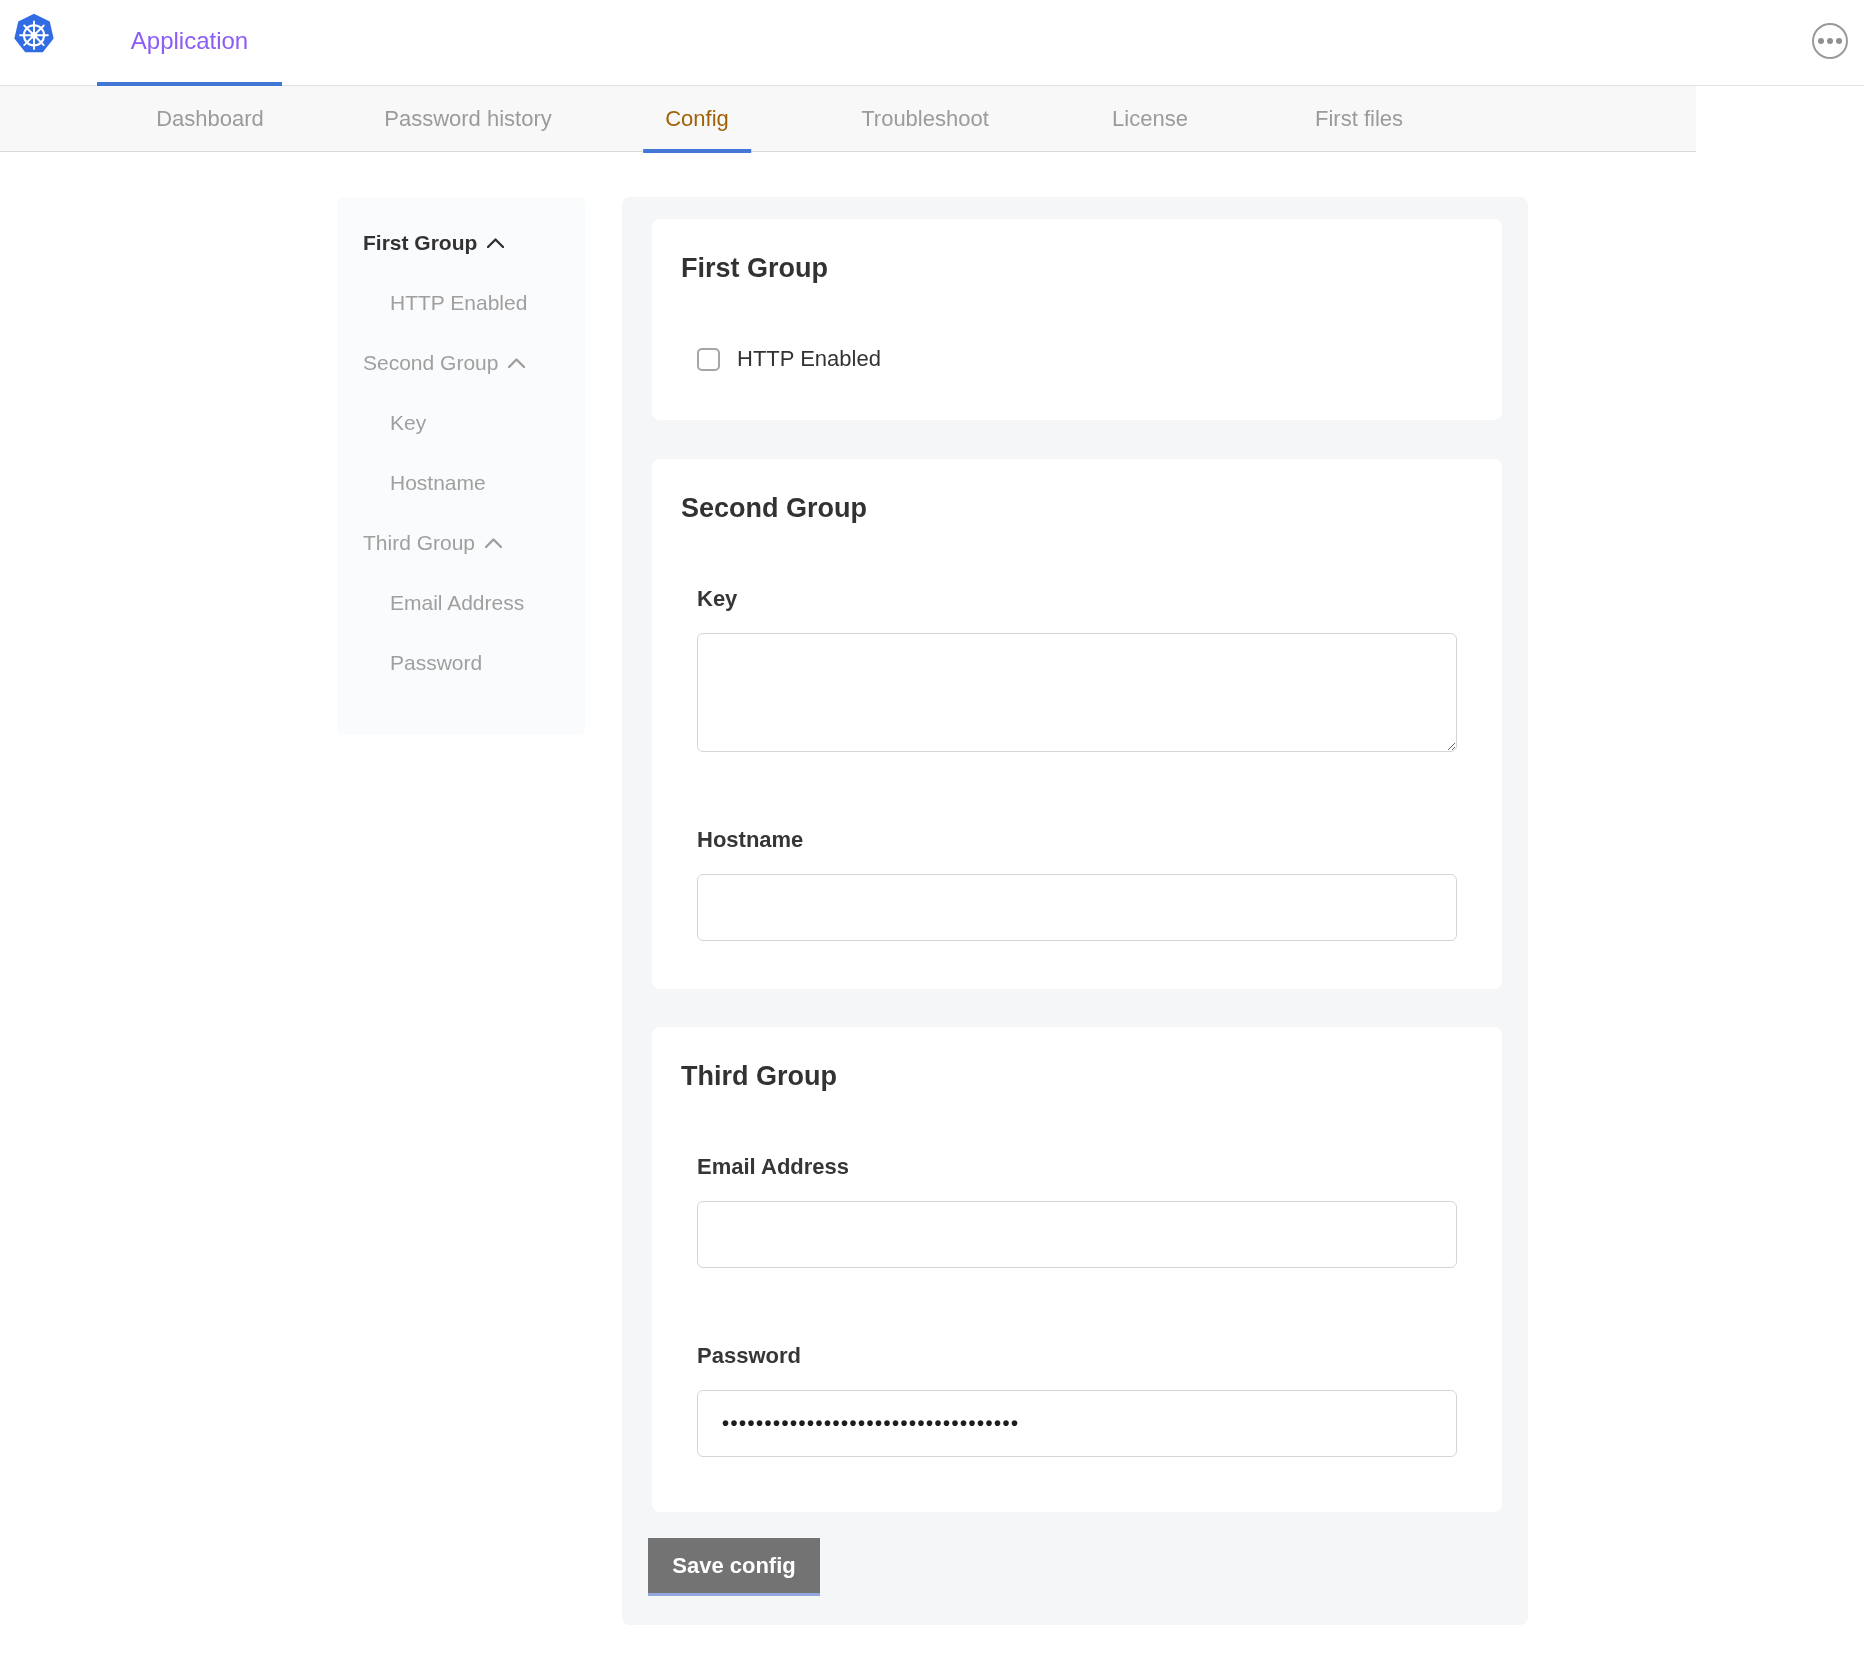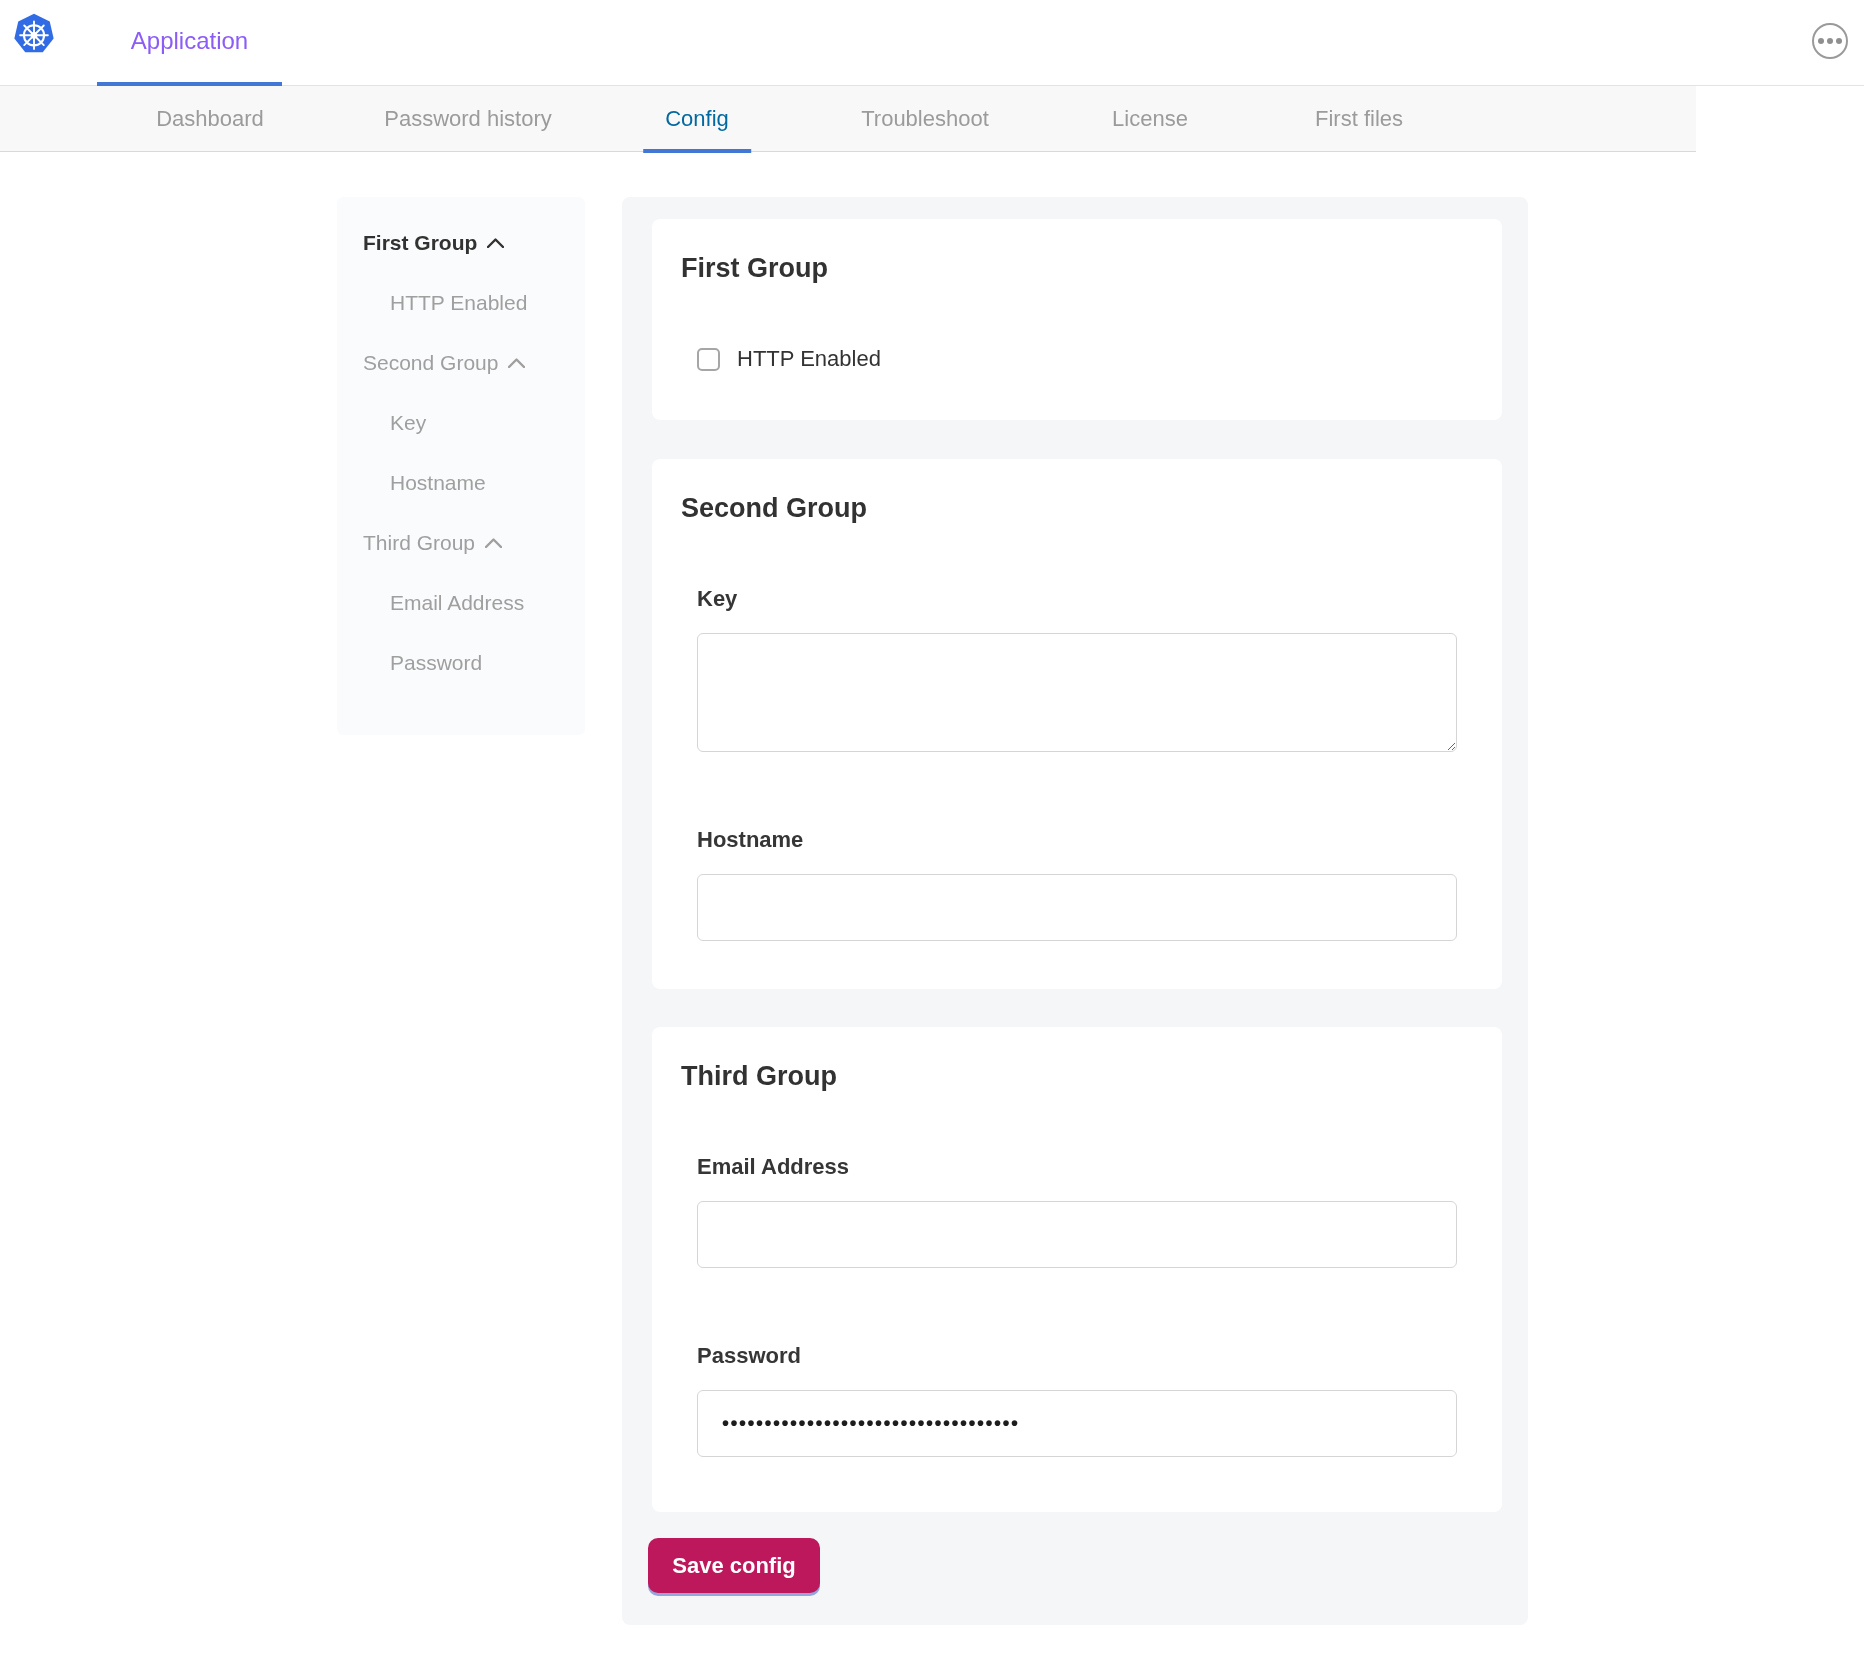--- a/index.html
+++ b/index.html
@@ -19,21 +19,21 @@
               border-radius:50%; border:2px solid #9a9a9a; background:#fff;
               display:flex; align-items:center; justify-content:center; gap:3px; cursor:pointer; }
   .menu-btn i { width:6px; height:6px; border-radius:50%; background:#8f8f8f; display:block; }
 
   
   .tabbar { position:absolute; left:0; top:86px; width:1696px; height:66px;
             background:#f8f8f8; border-bottom:1px solid #d9d9d9; }
   .tab { position:absolute; top:0; height:66px; transform:translateX(-50%);
          display:flex; align-items:center; padding:0 22px; font-size:22px;
          color:#9b9b9b; cursor:pointer; white-space:nowrap; }
-  .tab.active { color:#0369a1; }
+  .tab.active { color:#a16207; }
   .tab.active::after { content:""; position:absolute; left:0; right:0; bottom:-1px;
                        height:4px; background:#4377d6; }
 
   
   .config-nav { position:absolute; left:337px; top:197px; width:248px; height:538px;
                 background:#fafbfc; border-radius:6px; padding-top:34px; }
   .nav-row { display:flex; align-items:center; gap:10px; margin-bottom:36px;
              font-size:21px; line-height:24px; color:#9f9f9f; cursor:pointer; }
   .nav-row.group { padding-left:26px; }
   .nav-row.item  { padding-left:53px; }
@@ -58,22 +58,22 @@
   .field + .field { margin-top:75px; }
   .field-label { font-size:22px; line-height:25px; font-weight:600; color:#363636;
                  margin-bottom:22px; }
   .txt-input, .txt-area { width:760px; border:1px solid #d5d5d5; border-radius:6px;
                           background:#fff; font-family:"Liberation Sans", sans-serif;
                           font-size:22px; color:#333; outline:none; }
   .txt-input { height:67px; padding:0 24px; }
   .txt-area { height:119px; padding:14px 24px; display:block; }
   .pwd { font-size:20px; font-weight:700; letter-spacing:1.5px; color:#1d1d1d; }
   .save-btn { display:block; margin:26px 0 0 26px; width:172px; height:55px;
-              background:#be185d; color:#ffffff; font-family:"Liberation Sans", sans-serif;
-              font-size:22px; font-weight:700; border:none; border-radius:10px;
+              background:#737373; color:#ffffff; font-family:"Liberation Sans", sans-serif;
+              font-size:22px; font-weight:700; border:none; border-radius:0;
               box-shadow:0 3px 0 #93a6de; cursor:pointer; }
 </style>
 </head>
 <body>
 
 <div class="page">
 
   <header class="header">
     <svg class="logo" viewBox="0 0 100 100">
       <polygon points="50,2 87.5,20.1 96.8,60.7 70.8,93.2 29.2,93.2 3.2,60.7 12.5,20.1" fill="#326ce5"></polygon>

